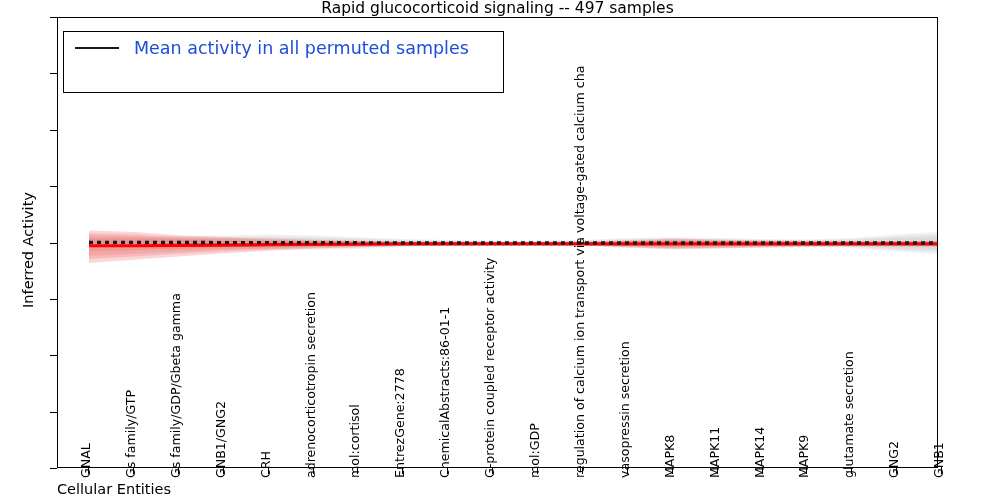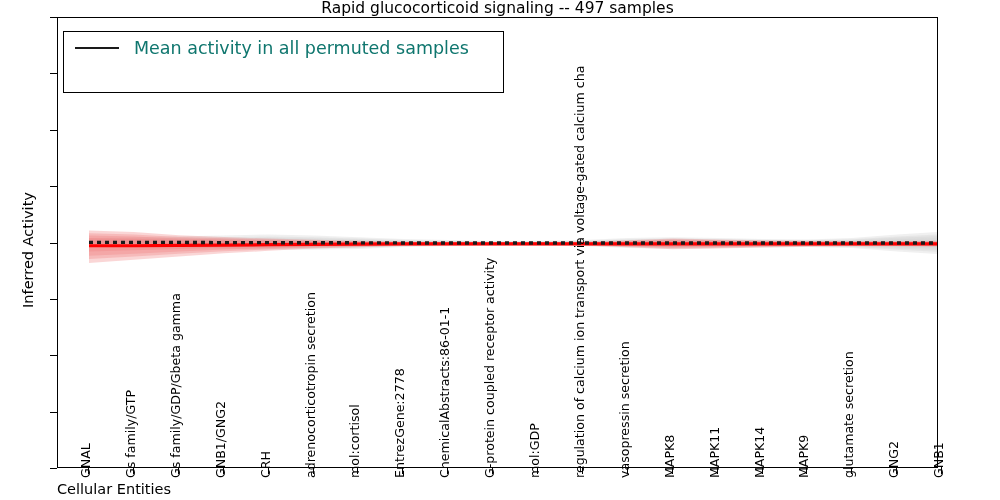--- a/index.html
+++ b/index.html
@@ -130,21 +130,21 @@
     position: absolute;
     left: 0; top: -1px;
     width: 100%;
     height: 2.2px;
   }
   .legend-swatch.black::after { background: #1a1a1a; }
   .legend-swatch.red::after   { background: #ff0000; }
   .legend-text {
     margin-left: 15px;
     font-size: 17.5px;
-    color: #0f766e;
+    color: #1d4ed8;
     white-space: nowrap;
   }
   
   #data-svg {
     position: absolute;
     left: 0; top: 0;
     width: 881px;
     height: 451px;
   }
 </style>

